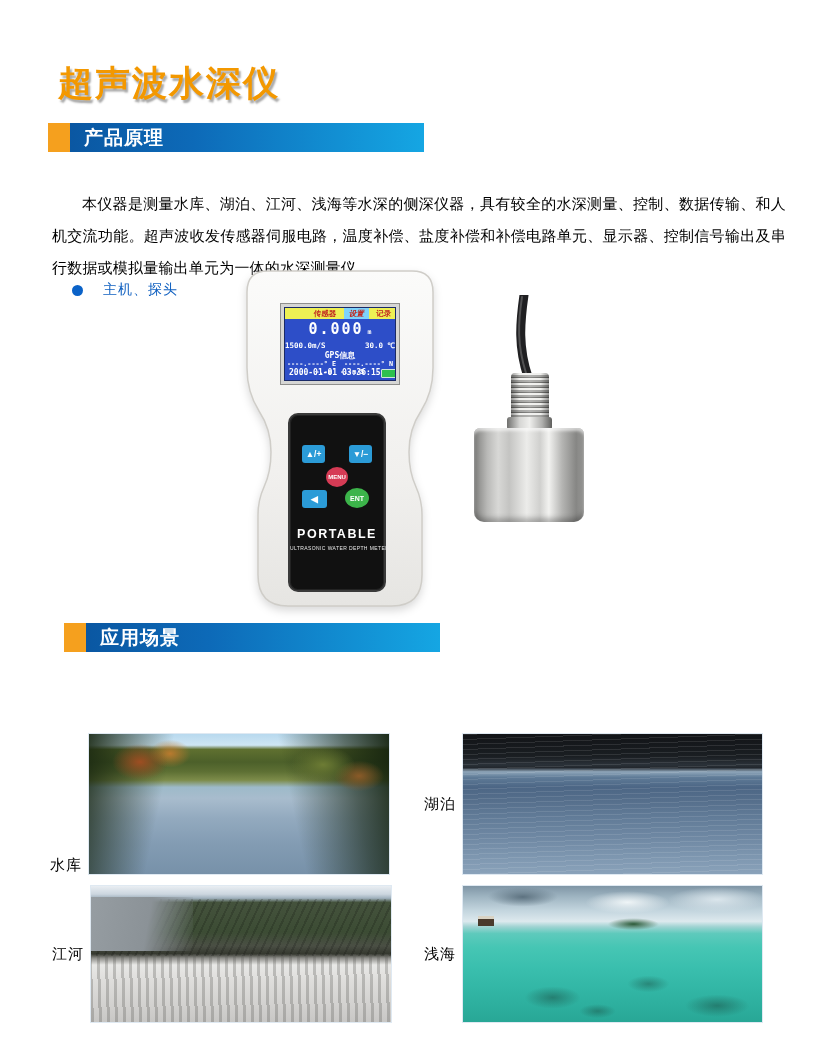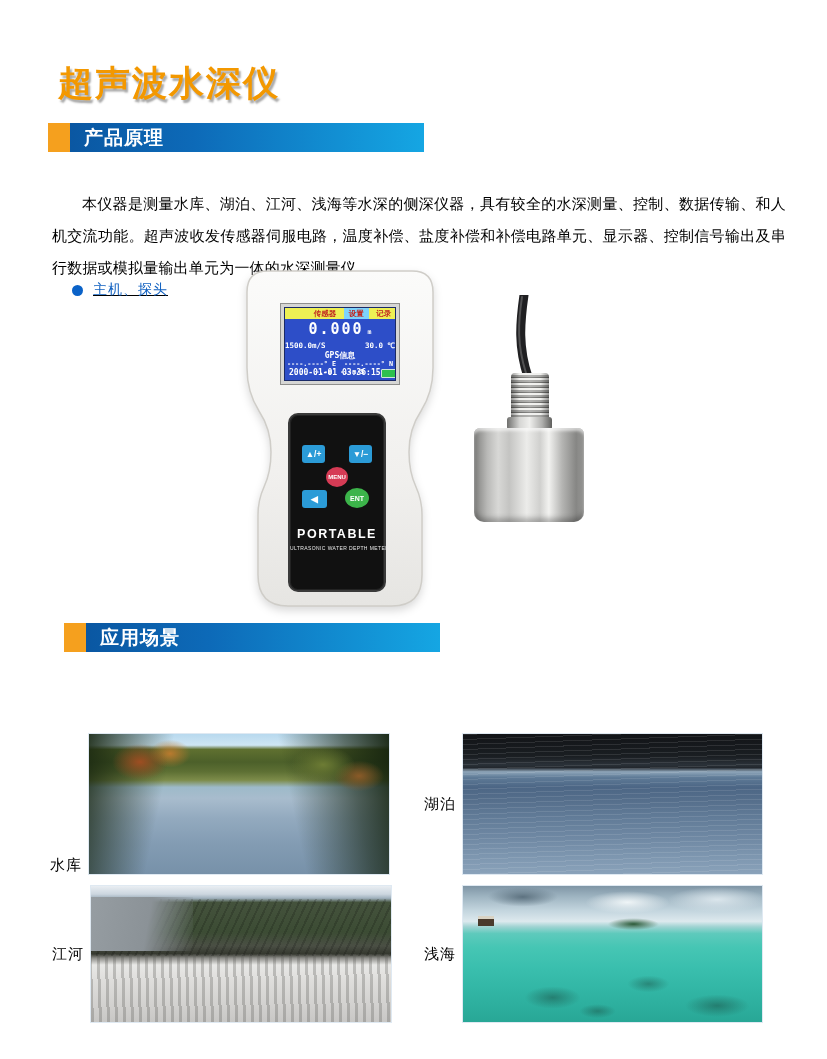--- a/index.html
+++ b/index.html
@@ -16,34 +16,34 @@
   .banner-bar{flex:1;height:29px;background:linear-gradient(90deg,#0a57a2 0%,#0d6ab8 35%,#15a6e3 100%);
               display:flex;align-items:center;}
   .banner-bar span{color:#ffffff;font-family:"Liberation Serif",serif;font-weight:600;
                    font-size:19px;padding-left:14px;letter-spacing:1px;}
   .banner-principle{top:123px;}
   .banner-scenarios{top:623px;padding-left:16px;}
 
   
   .intro{position:absolute;left:48px;top:184px;width:734px;margin:4px;font-size:15px;color:#000000;
          line-height:32px;text-align:justify;text-indent:2em;letter-spacing:.2px;}
-  .bullet-row{position:absolute;left:72px;top:281px;display:flex;align-items:center;gap:10px;text-decoration:underline;}
+  .bullet-row{position:absolute;left:72px;top:281px;display:flex;align-items:center;gap:20px;}
   .bullet-dot{width:11px;height:11px;border-radius:50%;background:#0a62c8;flex:none;}
   .bullet-text{font-size:14px;color:#1060c0;letter-spacing:1px;}
 
   
   .device{position:absolute;left:245px;top:268px;width:190px;height:345px;}
   .device svg.body{position:absolute;left:0;top:0;filter:drop-shadow(0 4px 4px rgba(0,0,0,.15));}
   .screen-bezel{position:absolute;left:35px;top:35px;width:120px;height:82px;background:#d6d6d4;
                 border:1px solid #8f8f8d;box-sizing:border-box;}
   .lcd{position:absolute;left:3px;top:3px;right:3px;bottom:3px;background:#2d4ec8;border:1px solid #1a2a66;
        color:#fff;font-family:"DejaVu Sans Mono",monospace;font-weight:bold;overflow:hidden;}
   .lcd-menu{height:11px;background:#eef054;display:flex;align-items:center;justify-content:space-around;
             color:#c02820;font-size:7.5px;line-height:11px;padding-left:25px;}
-  .lcd-menu .active{background:#7dd3fc;padding:0 5px;}
+  .lcd-menu .active{background:#7dd3fc;padding:0 5px;font-style:italic;}
   .depth-row{text-align:center;line-height:17px;margin-top:1px;white-space:nowrap;}
   .depth-val{font-size:15px;letter-spacing:2px;}
   .depth-unit{font-size:6.5px;margin-left:4px;}
   .speed-row{display:flex;justify-content:space-between;gap:12px;font-size:7.5px;line-height:9px;}
   .gps-title{text-align:center;font-size:8px;line-height:9px;margin-top:1px;}
   .gps-row{display:flex;justify-content:center;gap:8px;font-size:6.8px;line-height:8px;white-space:nowrap;}
   .dt-row{position:absolute;left:4px;right:4px;bottom:2px;display:flex;align-items:center;
           justify-content:space-between;font-size:8px;line-height:10px;white-space:nowrap;}
   .battery{width:14px;height:7px;background:#2ec04e;border:1px solid #cfe6d8;border-radius:1px;
            position:relative;flex:none;}

